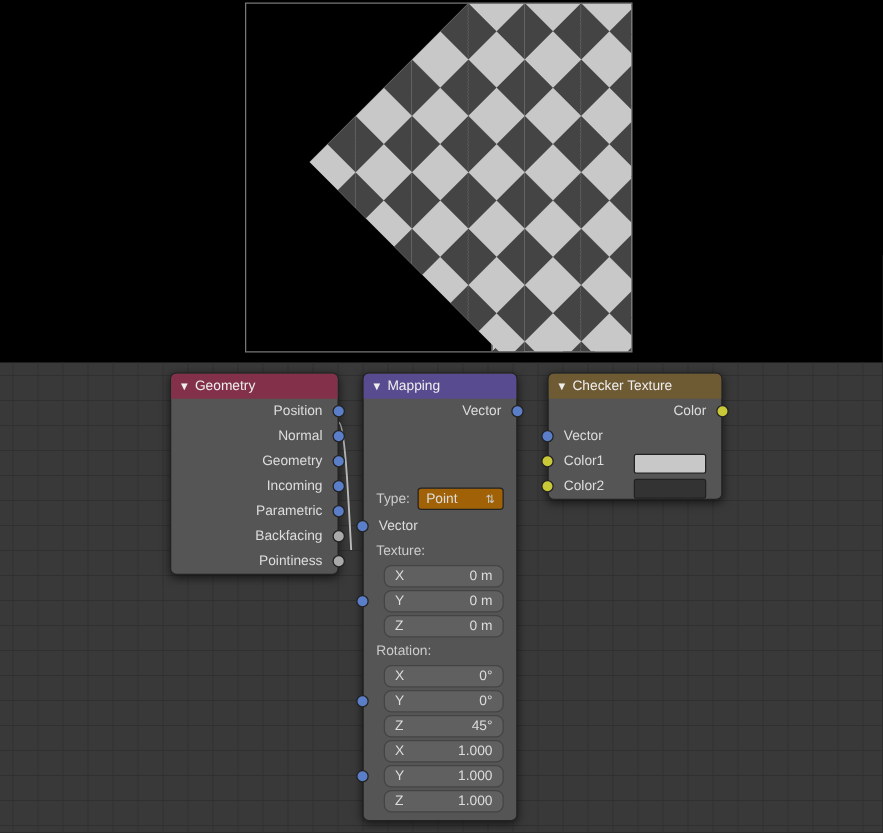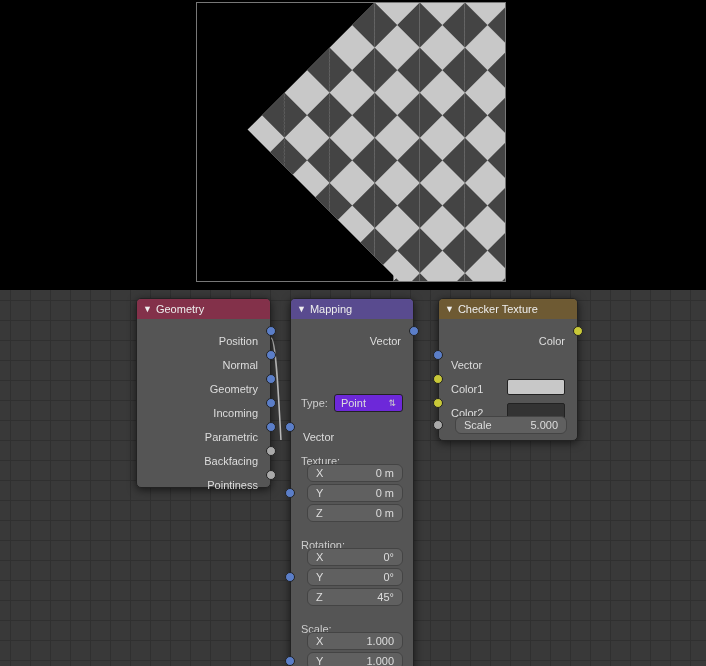--- a/index.html
+++ b/index.html
@@ -47,21 +47,21 @@
     height:20px; line-height:20px; color:#eee; font-size:11px; padding:0 6px;
     border-radius:4px 4px 0 0; display:flex; align-items:center; gap:4px;
   }
   .node-header .tri { font-size:9px; }
   .hdr-red    { background:#83314a; }
   .hdr-purple { background:#594b8f; }
   .hdr-orange { background:#6e5a33; }
 
   .row {
     position:relative; height:20px; line-height:20px; color:#ddd; font-size:11px;
-    padding:12px 12px; display:flex; align-items:flex-start;
+    padding:0 12px; display:flex; align-items:flex-end;
   }
   .row.right  { justify-content:flex-end; }
   .row.left   { justify-content:flex-start; }
   .row.lbl    { color:#ccc; padding-left:10px; }
 
   .socket {
     position:absolute; width:10px; height:10px; border-radius:50%;
     border:1px solid #222; top:50%; transform:translateY(-50%);
   }
   .sock-out { right:-6px; }
@@ -73,21 +73,21 @@
   .numfield {
     display:flex; align-items:center; width:100%;
     background:#606060; height:18px; border-radius:6px;
     border:1px solid #444; padding:0 8px; color:#ddd; font-size:11px;
   }
   .numfield .k { }
   .numfield .v { margin-left:auto; }
   .numwrap { padding: 1px 10px 1px 16px; }
 
   .dropdown {
-    background:#6d28d9; height:18px; border-radius:3px; border:1px solid #222;
+    background:#a16207; height:18px; border-radius:3px; border:1px solid #222;
     color:#ddd; font-size:11px; display:flex; align-items:center;
     padding:0 6px; flex:1; justify-content:space-between;
   }
   .dropdown .dd-icon { font-size:9px; color:#ccc; }
   .type-row { display:flex; align-items:center; gap:6px; padding:3px 10px; color:#ccc; font-size:11px;margin-top:48px;}
 
   .swatch { width:58px; height:16px; border:1px solid #222; border-radius:2px; margin-left:auto; }
   .sw1 { background:#c8c8c8; }
   .sw2 { background:#333; }
 
@@ -213,23 +213,20 @@
           <span class="v">0°</span>
         </div>
       </div>
     <div class="numwrap">
         <div class="numfield">
           <span class="k">Z</span>
           <span class="v">45°</span>
         </div>
       </div>
 
-    <div class="row lbl">
-        <span>Scale:</span>
-      </div>
     <div class="numwrap" style="position:relative;">
       <span class="socket sock-in c-blue" style="left:-6px; top:30px;"></span>
       <div class="numfield">
           <span class="k">X</span>
           <span class="v">1.000</span>
         </div>
     </div>
     <div class="numwrap">
         <div class="numfield">
           <span class="k">Y</span>
@@ -262,22 +259,15 @@
         <span class="socket sock-in c-yellow"></span>
         <span>Color1</span>
         <span class="swatch sw1"></span>
       </div>
     <div class="row left">
         <span class="socket sock-in c-yellow"></span>
         <span>Color2</span>
         <span class="swatch sw2"></span>
       </div>
 
-    <div class="numwrap" style="position:relative; padding-bottom:6px;">
-      <span class="socket sock-in c-grey" style="left:-6px; top:10px;"></span>
-      <div class="numfield">
-        <span class="k">Scale</span>
-        <span class="v">5.000</span>
-      </div>
-    </div>
   </div>
 
 </div>
 
 </body></html>

